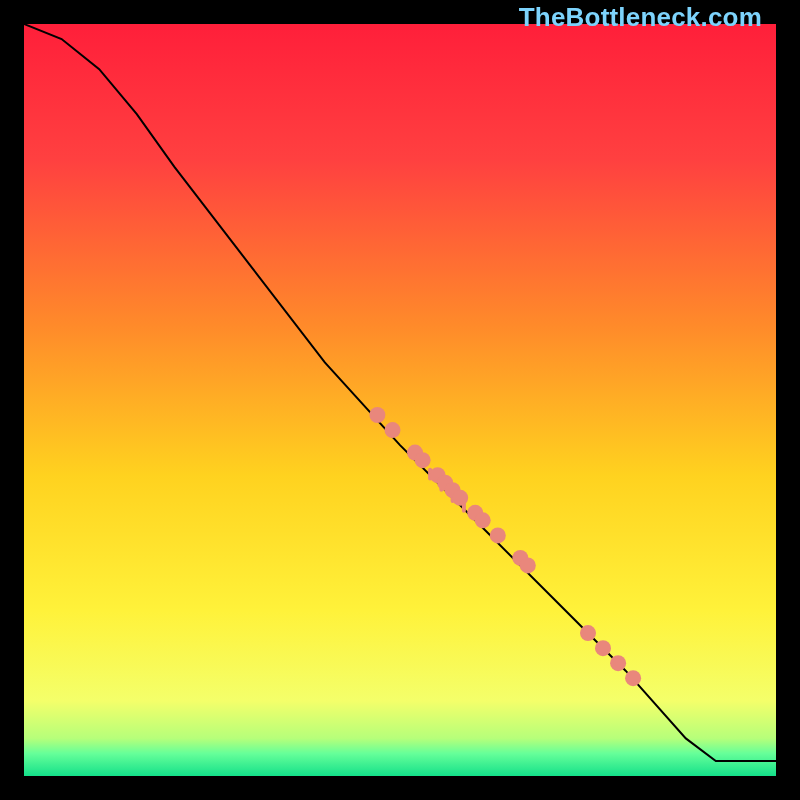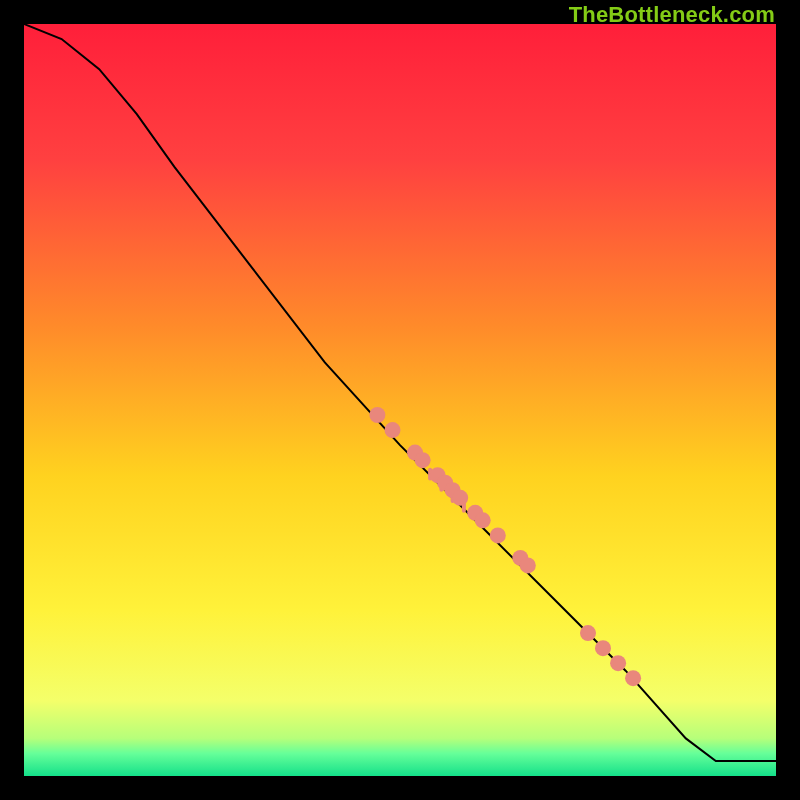--- a/index.html
+++ b/index.html
@@ -14,24 +14,24 @@
   .frame {
     position: absolute;
     left: 24px;
     top: 24px;
     width: 752px;
     height: 752px;
   }
   .watermark {
     position: absolute;
     top: 2px;
-    right: 25px;
-    font-size: 22px;
+    right: 38px;
+    font-size: 26px;
     font-weight: 600;
-    color: #84cc16;
+    color: #7dd3fc;
     letter-spacing: 0.2px;
     z-index: 10;
   }
   svg { display: block; }
 </style>
 </head>
 <body>
 
 <div class="watermark">TheBottleneck.com</div>
 

